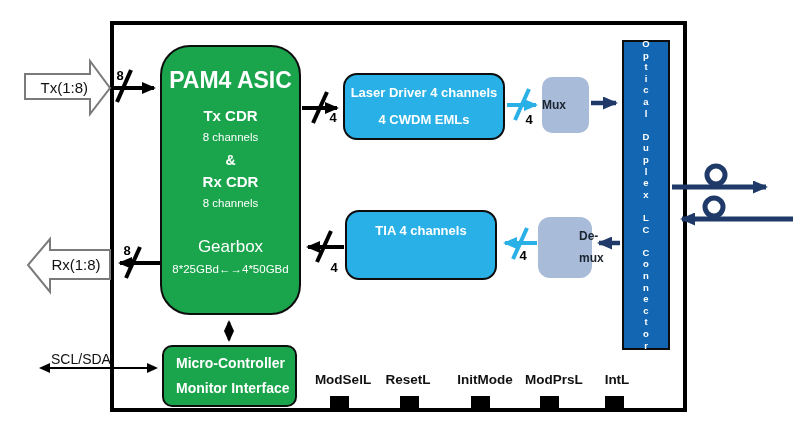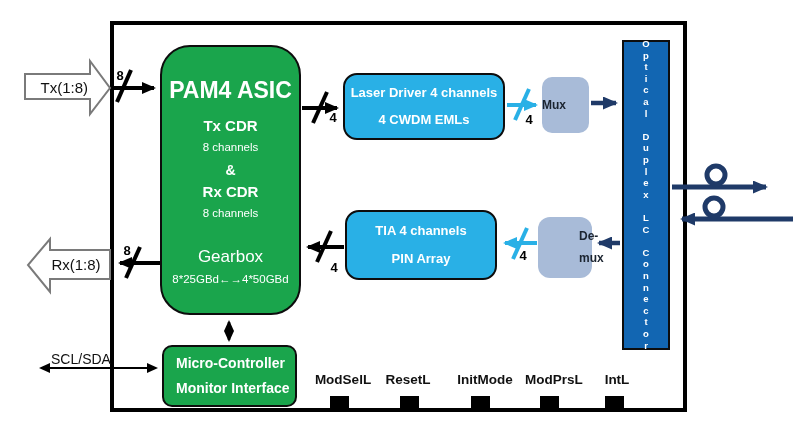--- a/index.html
+++ b/index.html
@@ -8,21 +8,21 @@
   #stage *{box-sizing:border-box;}
 
   
   #module-boundary{position:absolute;left:110px;top:21px;width:577px;height:391px;
     border:4px solid #000;background:transparent;z-index:0;}
 
   
   .block{position:absolute;z-index:1;}
   #asic{left:160px;top:45px;width:141px;height:270px;background:var(--green,#1aa54c);
     border:2px solid #0d0d0d;border-radius:30px;color:#fff;}
-  .asic-line{position:absolute;left:0;width:100%;text-align:center;color:#fff;margin-top:10px;}
+  .asic-line{position:absolute;left:0;width:100%;text-align:center;color:#fff;}
   .asic-title{top:20px;font-size:23px;font-weight:700;}
   .asic-l0{top:60px;font-size:15px;font-weight:600;}
   .asic-l1{top:84px;font-size:11.5px;font-weight:400;}
   .asic-l2{top:105px;font-size:14px;font-weight:700;}
   .asic-l3{top:126px;font-size:15px;font-weight:600;}
   .asic-l4{top:150px;font-size:11.5px;font-weight:400;}
   .asic-gb{top:190px;font-size:17px;font-weight:500;}
   .asic-gbd{top:216px;font-size:11.5px;font-weight:400;}
 
   .cyanbox{background:var(--cyan,#29b0e6);border:2px solid #0d0d0d;border-radius:14px;color:#fff;}
@@ -98,21 +98,20 @@
     <div class="asic-line asic-gbd">8*25GBd←→4*50GBd</div>
   </div>
 
   <div id="laser" class="block cyanbox">
     <div class="cb-line cb-1">Laser Driver 4 channels</div>
     <div class="cb-line cb-2">4 CWDM EMLs</div>
   </div>
 
   <div id="tia" class="block cyanbox">
     <div class="cb-line cb-1">TIA 4 channels</div>
-    <div class="cb-line cb-2">PIN Array</div>
   </div>
 
   <div id="mux" class="block steelbox">
     <span>Mux</span>
   </div>
   <div id="demux" class="block steelbox">
     <span>De-</span>
     <span>mux</span>
   </div>
 

